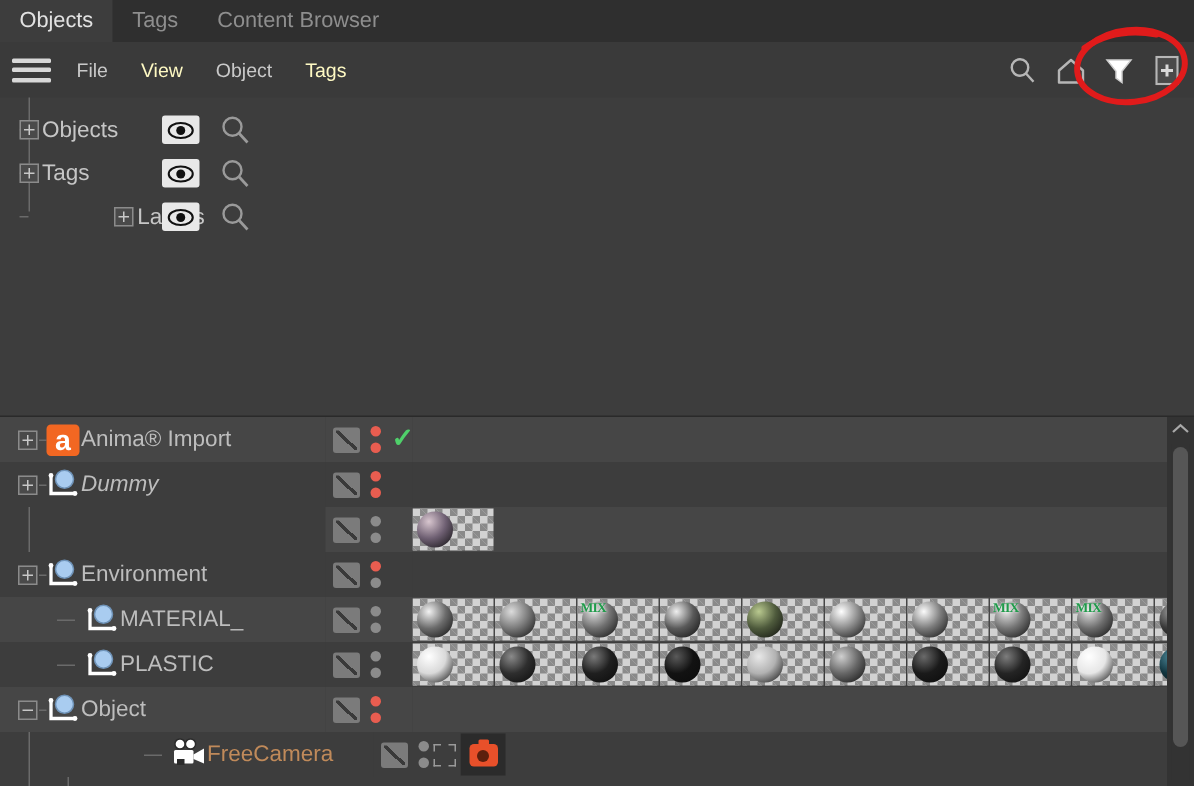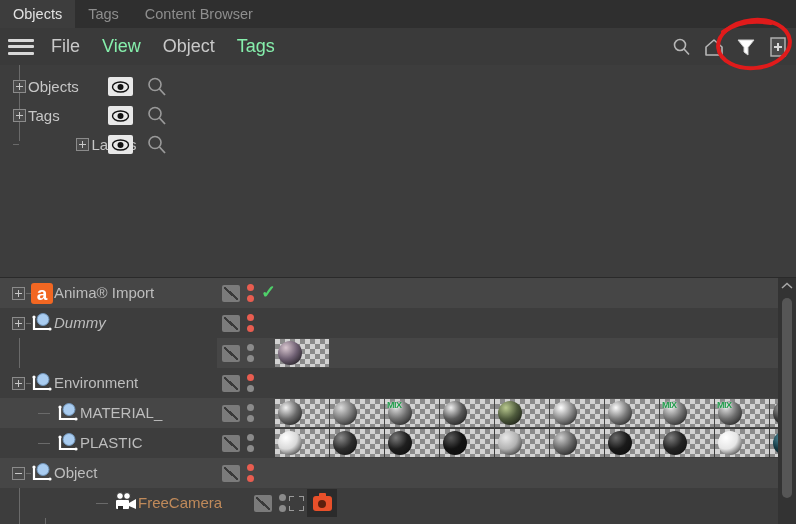--- a/index.html
+++ b/index.html
@@ -27,24 +27,24 @@
     position: absolute; left: 0; top: 28px; width: 796px; height: 37px;
     background: #3a3a3a; display: flex; align-items: center;
   }
   .hamburger {
     width: 26px; height: 18px; margin-left: 8px; margin-right: 6px;
     display: flex; flex-direction: column; justify-content: space-between;
     padding: 1px 0;
   }
   .hamburger i { display: block; height: 3px; background: #d8d8d8; border-radius: 1px; }
   .menuitem {
-    padding: 0 11px; font-size: 18px; color: #c9c9c9;
+    padding: 0 11px; font-size: 13px; color: #c9c9c9;
     line-height: 37px; white-space: nowrap;
   }
-  .menuitem.hl { color: #86efac; }
+  .menuitem.hl { color: #fef9c3; }
 
   .menuicons { margin-left: auto; display: flex; align-items: center; gap: 2px; padding-right: 3px; }
   .mbtn {
     width: 30px; height: 30px; display: flex; align-items: center; justify-content: center;
   }
 
   
   .filterpanel {
     position: absolute; left: 0; top: 65px; width: 796px; height: 213px;
     background: #3d3d3d;
@@ -140,20 +140,21 @@
   
   .tagstrip { position: absolute; left: 0; top: 1px; height: 28px; display: flex; }
   .sw {
     width: 54px; height: 28px; flex: none; position: relative; overflow: hidden;
     background-image:
       linear-gradient(45deg, #8a8a8a 25%, transparent 25%, transparent 75%, #8a8a8a 75%),
       linear-gradient(45deg, #8a8a8a 25%, #d2d2d2 25%, #d2d2d2 75%, #8a8a8a 75%);
     background-size: 10px 10px;
     background-position: 0 0, 5px 5px;
     margin-right: 1px;
+    font-family: Liberation Serif, serif;
   }
   .ball {
     position: absolute; left: 3px; top: 2px; width: 24px; height: 24px; border-radius: 50%;
   }
   .mixlbl {
     position: absolute; left: 2px; top: 1px; font-size: 9px; font-weight: bold;
     color: #1f9b4a; letter-spacing: -0.5px; z-index: 3; text-shadow: 0 0 2px #fff;
   }
   .camtag {
     width: 30px; height: 28px; flex: none; background: #2b2b2b;

